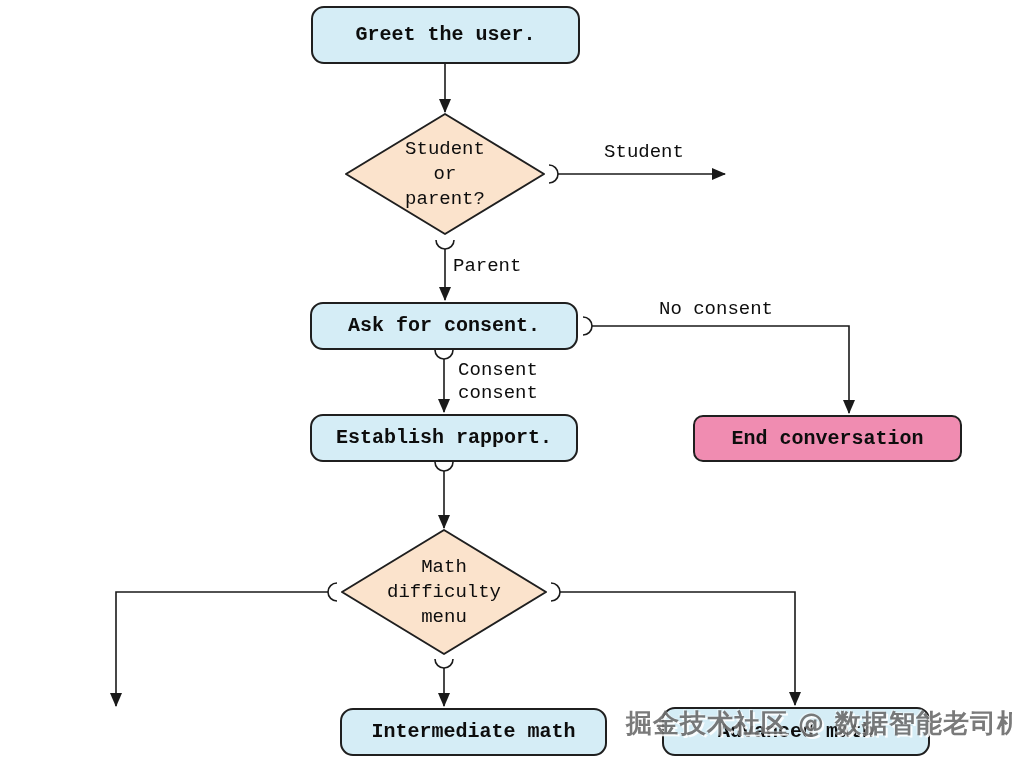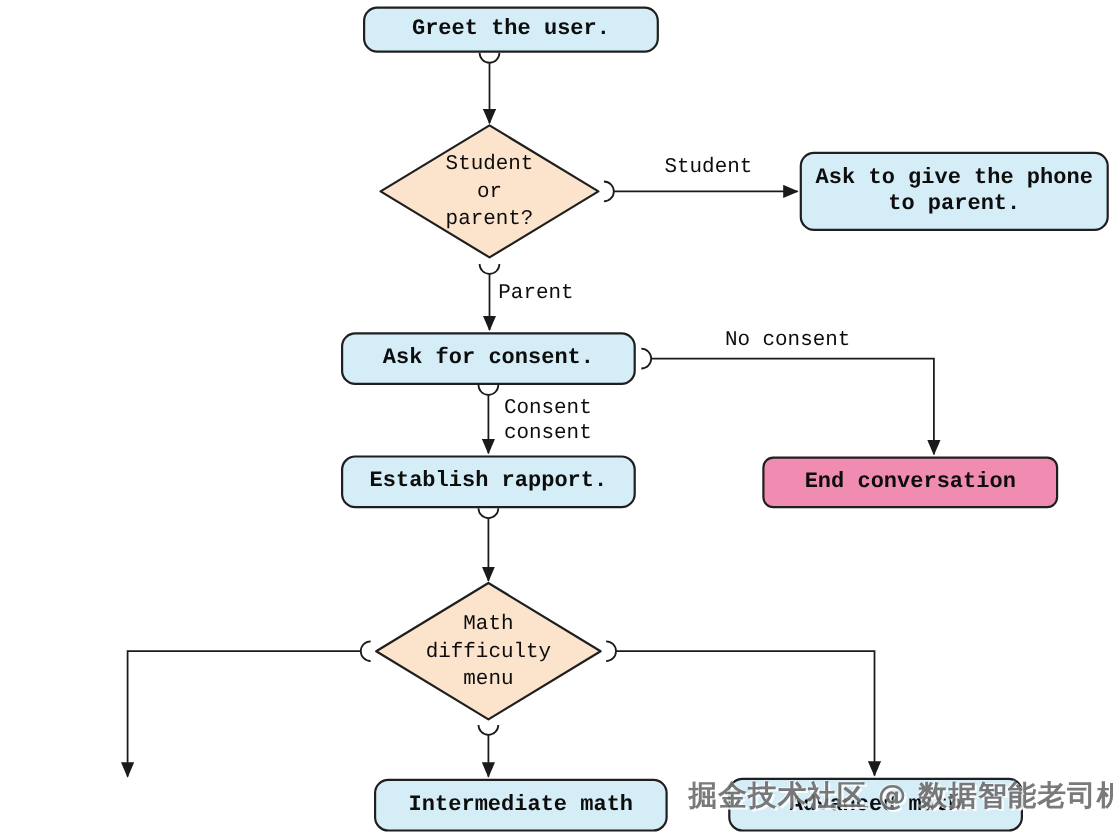--- a/index.html
+++ b/index.html
@@ -85,32 +85,28 @@
     <path class="hook" d="M 435 659 A 9 9 0 0 0 453 659"></path>
     <path class="edge" d="M 444 668 L 444 706" marker-end="url(#arrow)"></path>
 
     <path class="hook" d="M 551 583 A 9 9 0 0 1 551 601"></path>
     <path class="edge" d="M 560 592 L 795 592 L 795 705" marker-end="url(#arrow)"></path>
 
     <polygon class="dshape" points="445,114 544,174 445,234 346,174"></polygon>
     <polygon class="dshape" points="444,530 546,592 444,654 342,592"></polygon>
   </svg>
 
-  <div class="node" style="left:311px;top:6px;width:269px;height:42px;margin-left:19px;">
+  <div class="node" style="left:311px;top:6px;width:269px;height:58px;">
     <span class="nlabel">Greet the user.</span>
   </div>
 
   <div class="dtext" style="left:346px;top:114px;width:198px;height:120px;">Student
 or
 parent?</div>
 
-  <div class="node" style="left:727px;top:138px;width:281px;height:72px;">
-    <span class="nlabel">Ask to give the phone
-to parent.</span>
-  </div>
 
   <div class="node" style="left:310px;top:302px;width:268px;height:48px;">
     <span class="nlabel">Ask for consent.</span>
   </div>
 
   <div class="node pink" style="left:693px;top:415px;width:269px;height:47px;">
     <span class="nlabel">End conversation</span>
   </div>
 
   <div class="node" style="left:310px;top:414px;width:268px;height:48px;">

